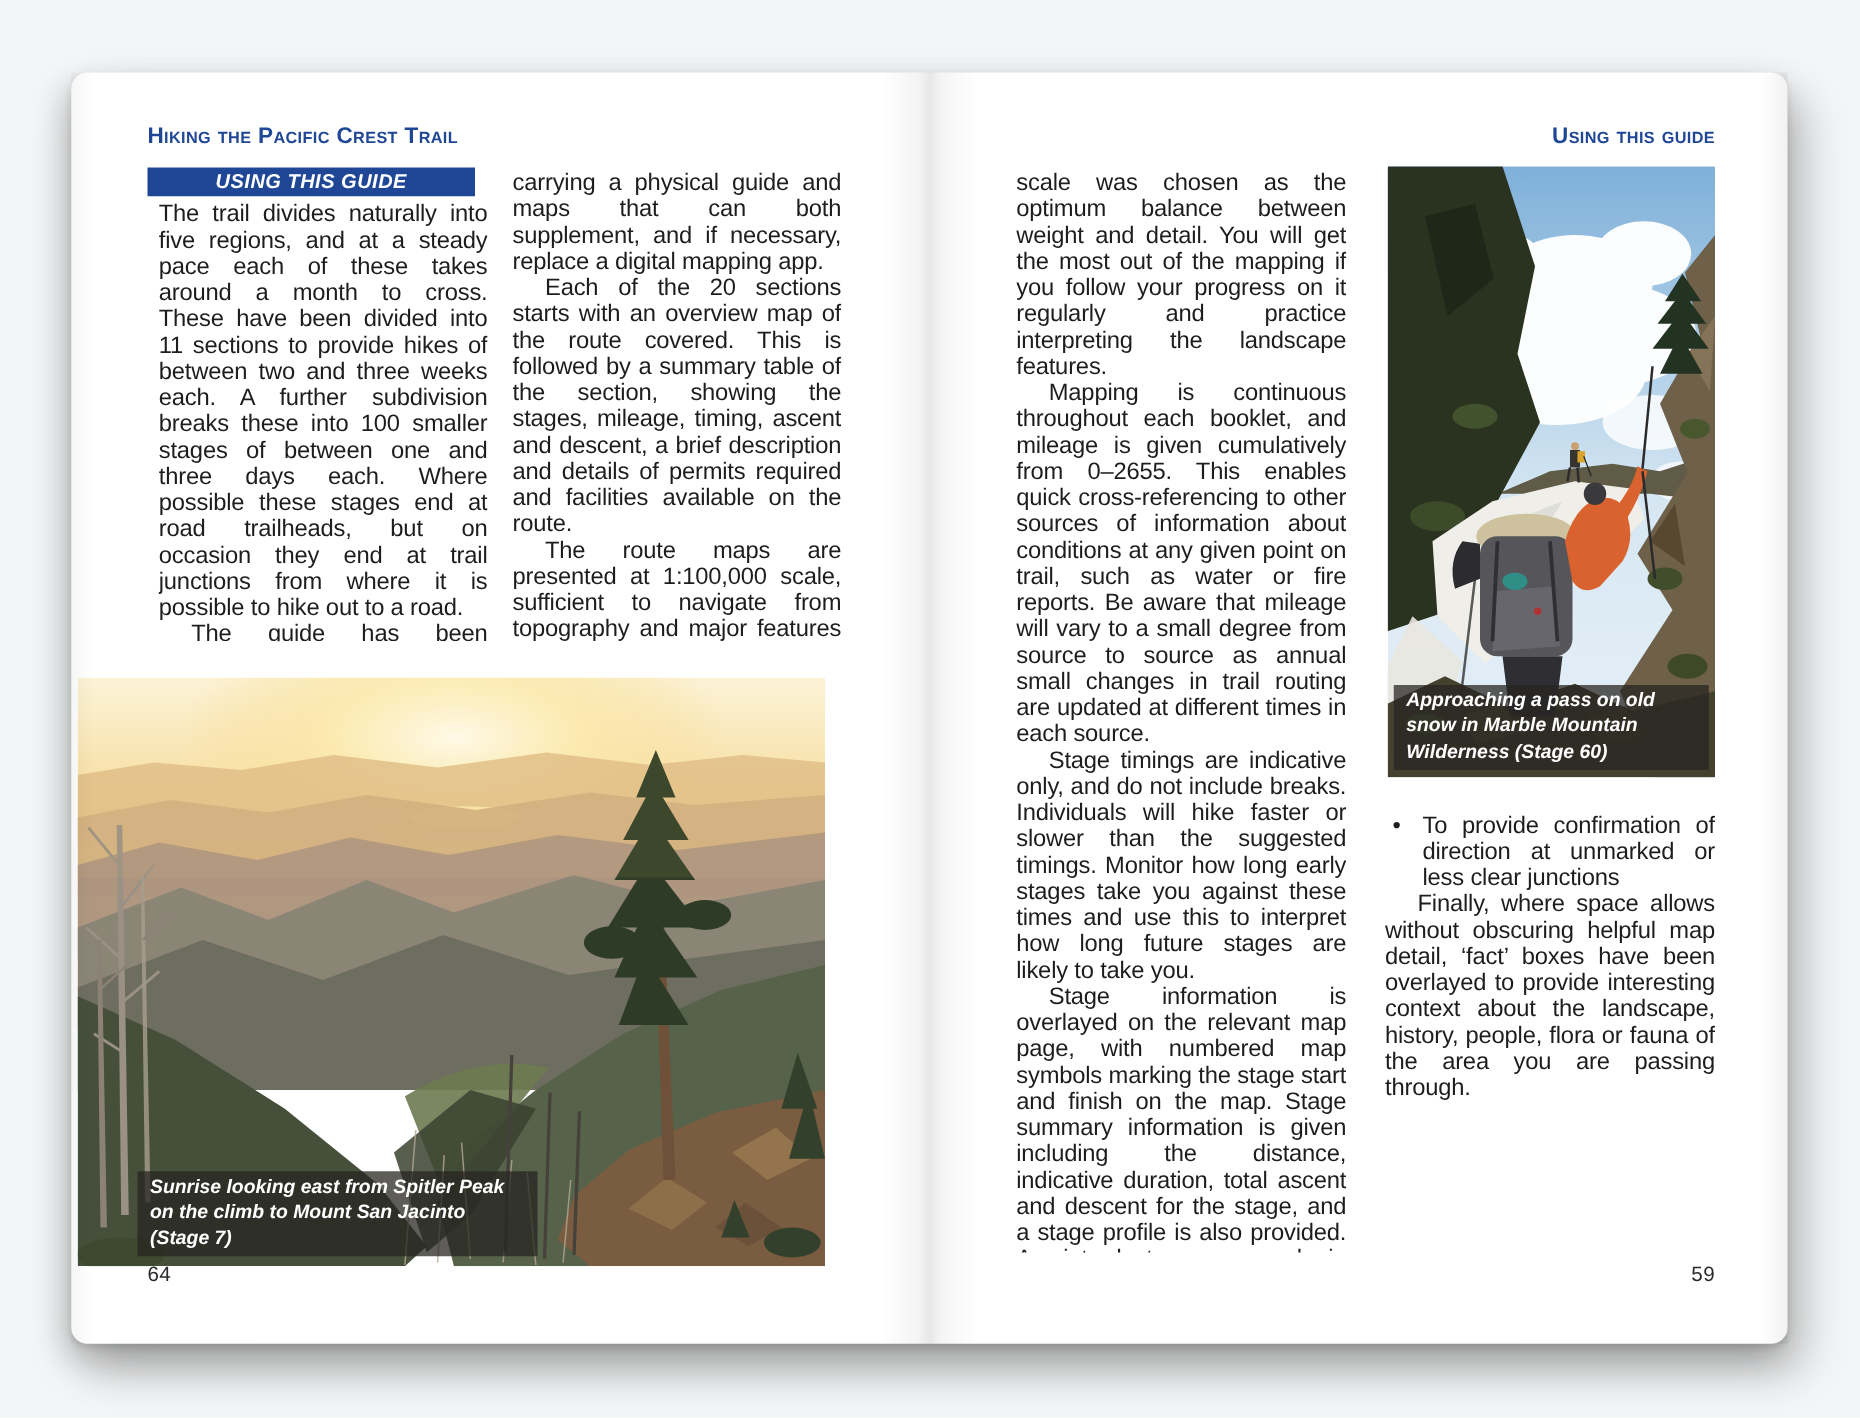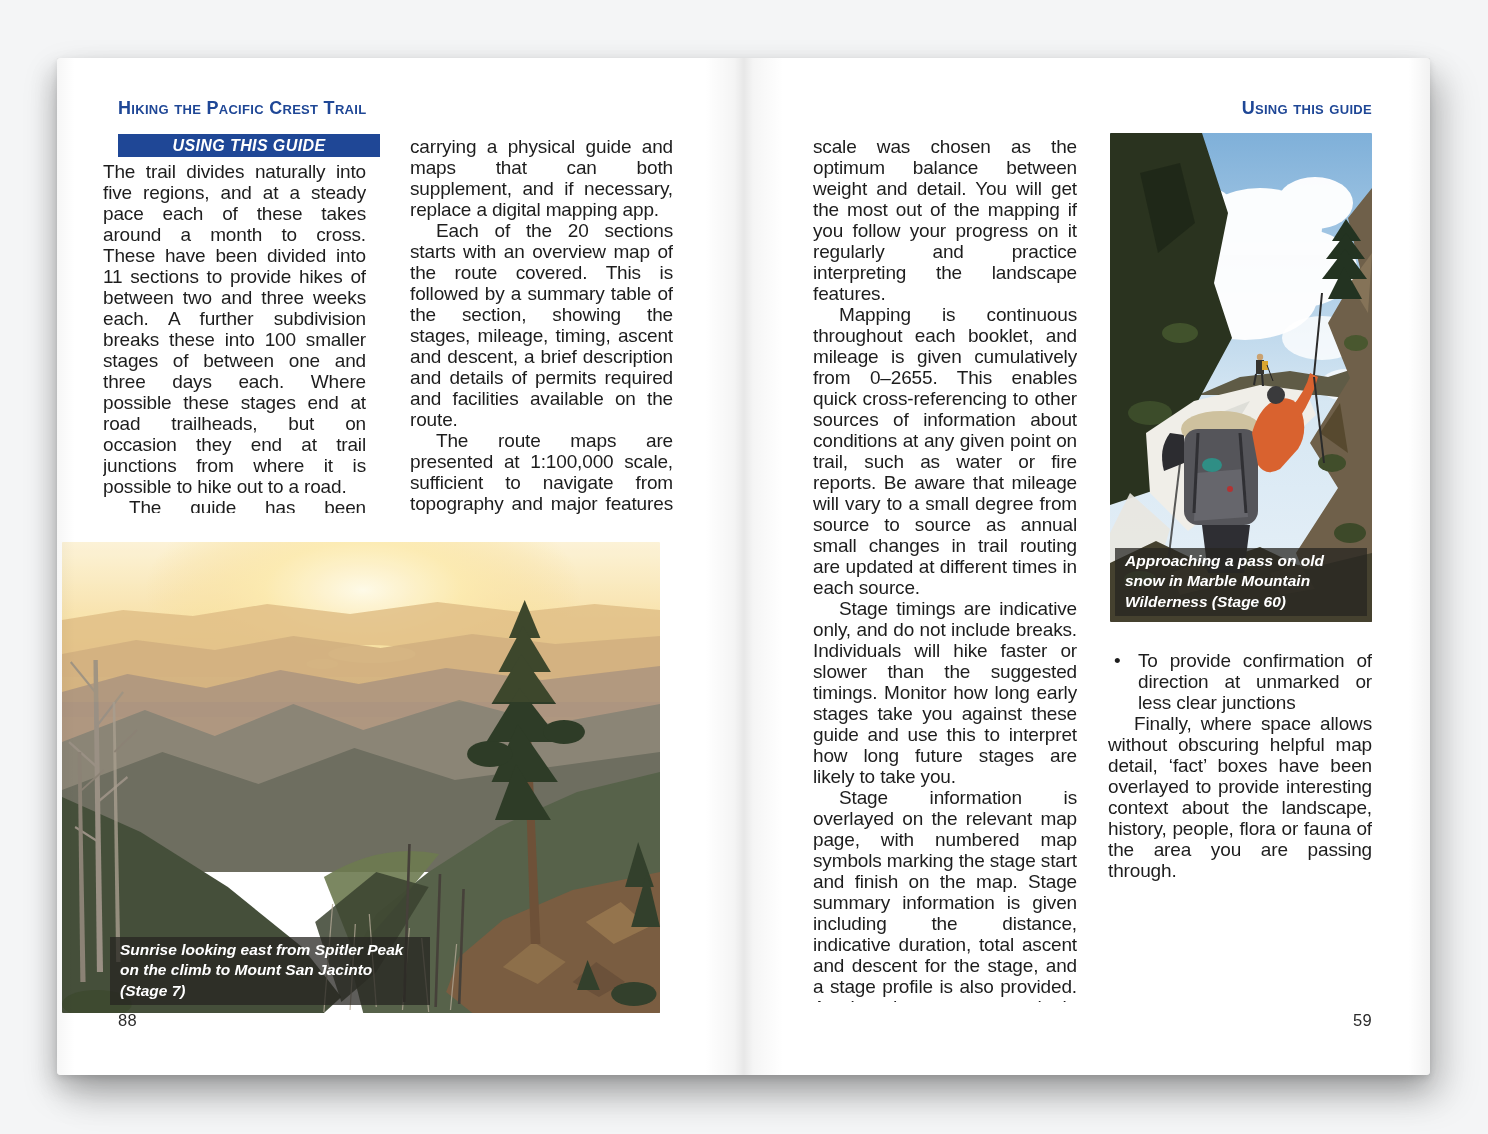--- a/index.html
+++ b/index.html
@@ -6,21 +6,21 @@
   body{
     width:1488px;height:1134px;
     background:#f4f5f6;
     font-family:"Liberation Sans", sans-serif;
     position:relative;
     overflow:hidden;
   }
   .stage{position:absolute;inset:0;}
   .spread{
     position:absolute;left:57px;top:58px;width:1373px;height:1017px;
-    background:#ffffff;border-radius:3px;
+    background:#ffffff;border-radius:13px;
     box-shadow:0 3px 6px rgba(0,0,0,.10),
                0 16px 34px rgba(0,0,0,.22),
                16px 22px 38px rgba(0,0,0,.14),
                -8px 10px 22px rgba(0,0,0,.08);
   }
   .gutter{
     position:absolute;left:648px;top:0;width:78px;height:100%;
     background:linear-gradient(to right, rgba(0,0,0,0) 0%, rgba(0,0,0,.045) 38%,
       rgba(0,0,0,.095) 50%, rgba(0,0,0,.04) 62%, rgba(0,0,0,0) 100%);
     pointer-events:none;
@@ -46,21 +46,21 @@
   }
 
   .col{
     position:absolute;overflow:hidden;
     font-size:19px;line-height:21px;letter-spacing:-.15px;
     color:#1d1d1d;text-align:justify;
   }
   .col p{margin:0;}
   .col p.ind{text-indent:26px;}
 
-  .col-l1{left:46px;top:103px;width:263px;height:352px;}
+  .col-l1{left:70px;top:103px;width:263px;height:352px;}
   .col-l2{left:353px;top:78px;width:263px;height:379px;}
   .col-r1{left:756px;top:78px;width:264px;height:866px;}
   .col-r2{left:1051px;top:592px;width:264px;height:352px;}
 
   .col-r2 ul{margin:0;padding:0;list-style:none;}
   .col-r2 li{position:relative;padding-left:30px;}
   .col-r2 li::before{content:"\2022";position:absolute;left:6px;top:0;}
 
   figure{margin:0;position:absolute;overflow:hidden;border-radius:1px;}
   .photo-left{left:5px;top:484px;width:598px;height:471px;}
@@ -178,28 +178,28 @@
         <g stroke="#8b8275" stroke-width="2">
           <line x1="20" y1="250" x2="48" y2="228"></line>
             <line x1="60" y1="210" x2="86" y2="188"></line>
         </g>
         <ellipse cx="40" cy="462" rx="40" ry="14" fill="#3e4a30"></ellipse>
         <rect width="685" height="160" fill="#f6c878" opacity=".08"></rect>
       </svg>
       <div class="caption cap-left">Sunrise looking east from Spitler Peak on the climb to Mount San Jacinto (Stage 7)</div>
     </figure>
 
-    <div class="page-num pn-left">88</div>
+    <div class="page-num pn-left">64</div>
 
     <div class="running-head rh-right">Using this guide</div>
 
     <div class="col col-r1">
       <p>scale was chosen as the optimum balance between weight and detail. You will get the most out of the mapping if you follow your progress on it regularly and practice interpreting the landscape features.</p>
       <p class="ind">Mapping is continuous throughout each booklet, and mileage is given cumulatively from 0–2655. This enables quick cross-referencing to other sources of information about conditions at any given point on trail, such as water or fire reports. Be aware that mileage will vary to a small degree from source to source as annual small changes in trail routing are updated at different times in each source.</p>
-      <p class="ind">Stage timings are indicative only, and do not include breaks. Individuals will hike faster or slower than the suggested timings. Monitor how long early stages take you against these guide and use this to interpret how long future stages are likely to take you.</p>
+      <p class="ind">Stage timings are indicative only, and do not include breaks. Individuals will hike faster or slower than the suggested timings. Monitor how long early stages take you against these times and use this to interpret how long future stages are likely to take you.</p>
       <p class="ind">Stage information is overlayed on the relevant map page, with numbered map symbols marking the stage start and finish on the map. Stage summary information is given including the distance, indicative duration, total ascent and descent for the stage, and a stage profile is also provided. An introductory paragraph in each stage provides a combination of descriptive and useful information about the stage. Stage waypoints are then given with their mileage point and indicative stage timing. Waypoints do not include every junction or feature. They serve two purposes:</p>
     </div>
 
     <figure class="photo-right">
       <svg viewBox="0 0 262 489" preserveAspectRatio="none">
         <defs>
           <linearGradient id="rsky" x1="0" y1="0" x2="0" y2="1">
             <stop offset="0" stop-color="#7fb0d9"></stop>
             <stop offset="0.55" stop-color="#d6e7f3"></stop>
             <stop offset="1" stop-color="#e8f1f8"></stop>

